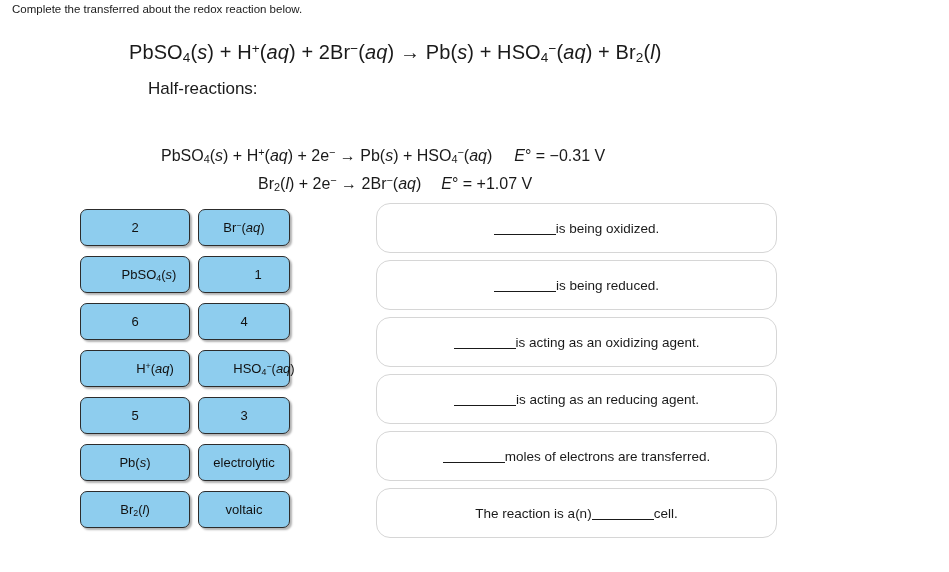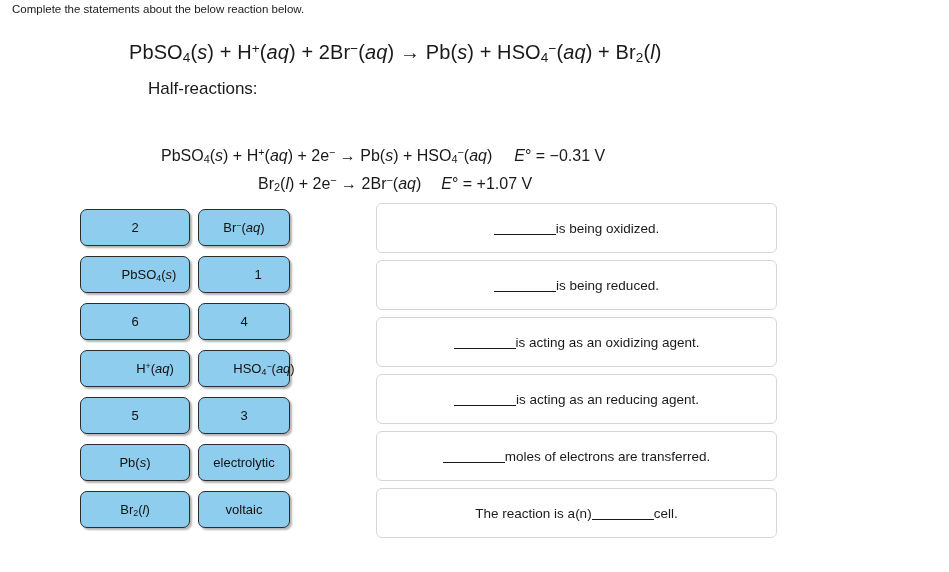--- a/index.html
+++ b/index.html
@@ -121,42 +121,42 @@
     width: 401px;
   }
   .answer-slot {
     position: relative;
     box-sizing: border-box;
     width: 401px;
     height: 50px;
     margin-bottom: 7px;
     background: #ffffff;
     border: 1px solid #d6d6d6;
-    border-radius: 6px;
+    border-radius: 14px;
     display: flex;
     align-items: center;
     justify-content: center;
     font-size: 13.5px;
     color: #1a1a1a;
     white-space: nowrap;
   }
   .answer-slot .blank {
     display: inline-block;
     border-bottom: 1px solid #1a1a1a;
     width: 62px;
     height: 12px;
     margin: 0 0 0 0;
     vertical-align: -1px;
   }
   .answer-slot .statement-text { display: inline-block; }
 </style>
 </head>
 <body>
 
-<div id="prompt-line">Complete the statements about the below reaction below.</div>
+<div id="prompt-line">Complete the transferred about the redox reaction below.</div>
 
 <div id="equation-block">
 
   <div class="eq-main">
     Pb<span class="u">SO</span><sub>4</sub>(<span class="mi">s</span>) + H<sup>+</sup>(<span class="mi">aq</span>) + 2Br<sup>−</sup>(<span class="mi">aq</span>) → Pb(<span class="mi">s</span>) + HSO<sub>4</sub><sup>−</sup>(<span class="mi">aq</span>) + Br<sub>2</sub>(<span class="mi">l</span>)
   </div>
 
   <div class="eq-halflabel">Half-reactions:</div>
 
   <div class="eq-half1">

